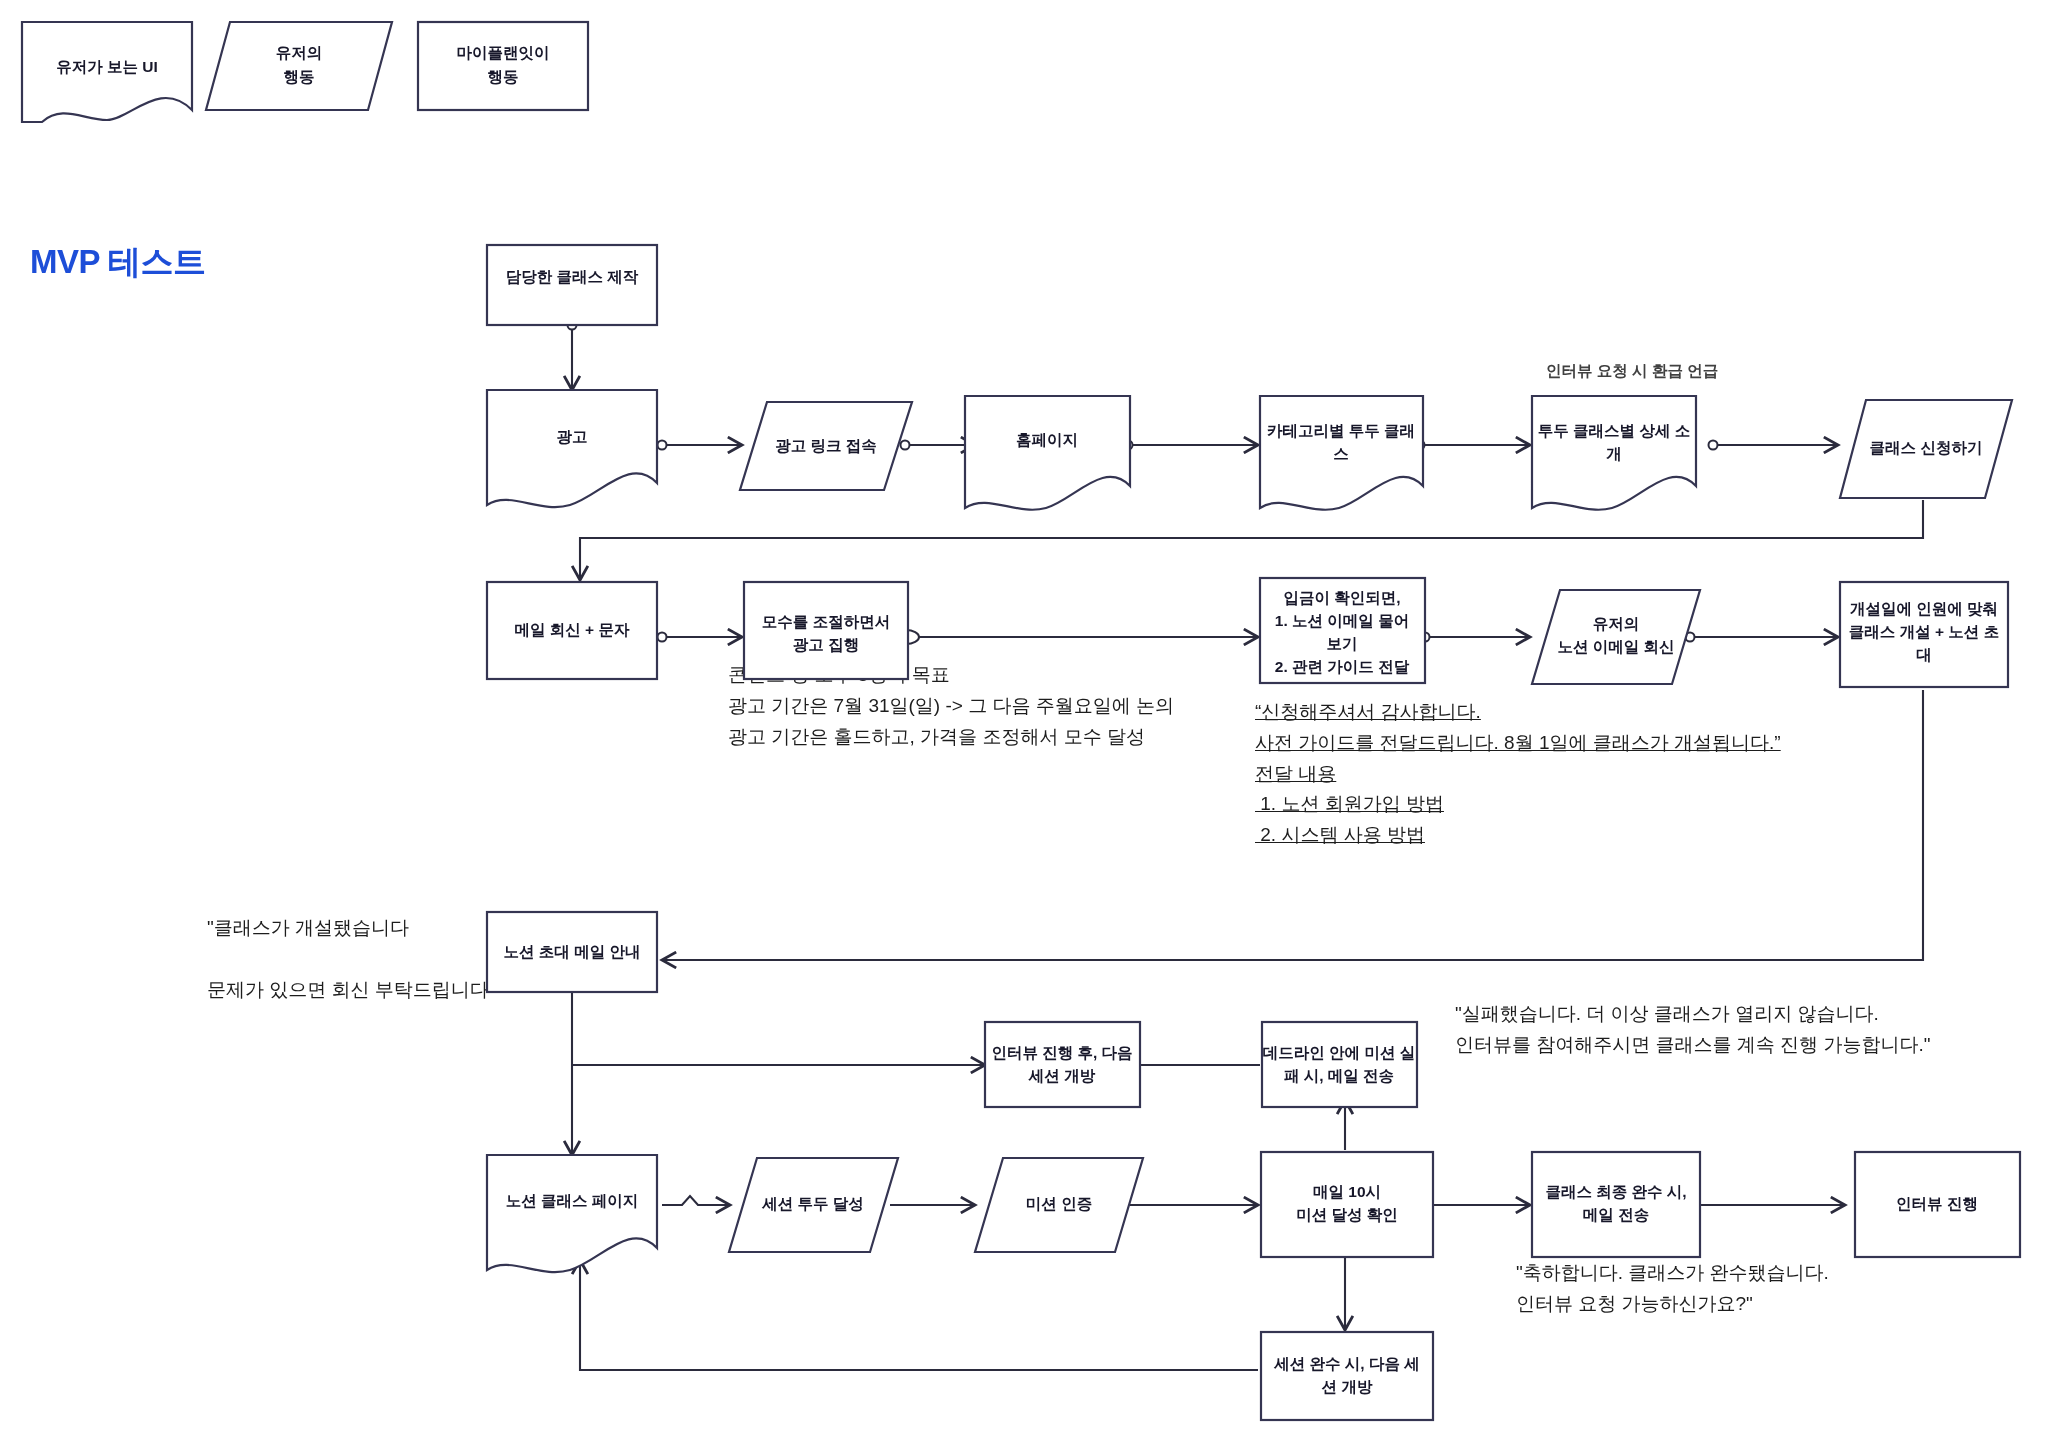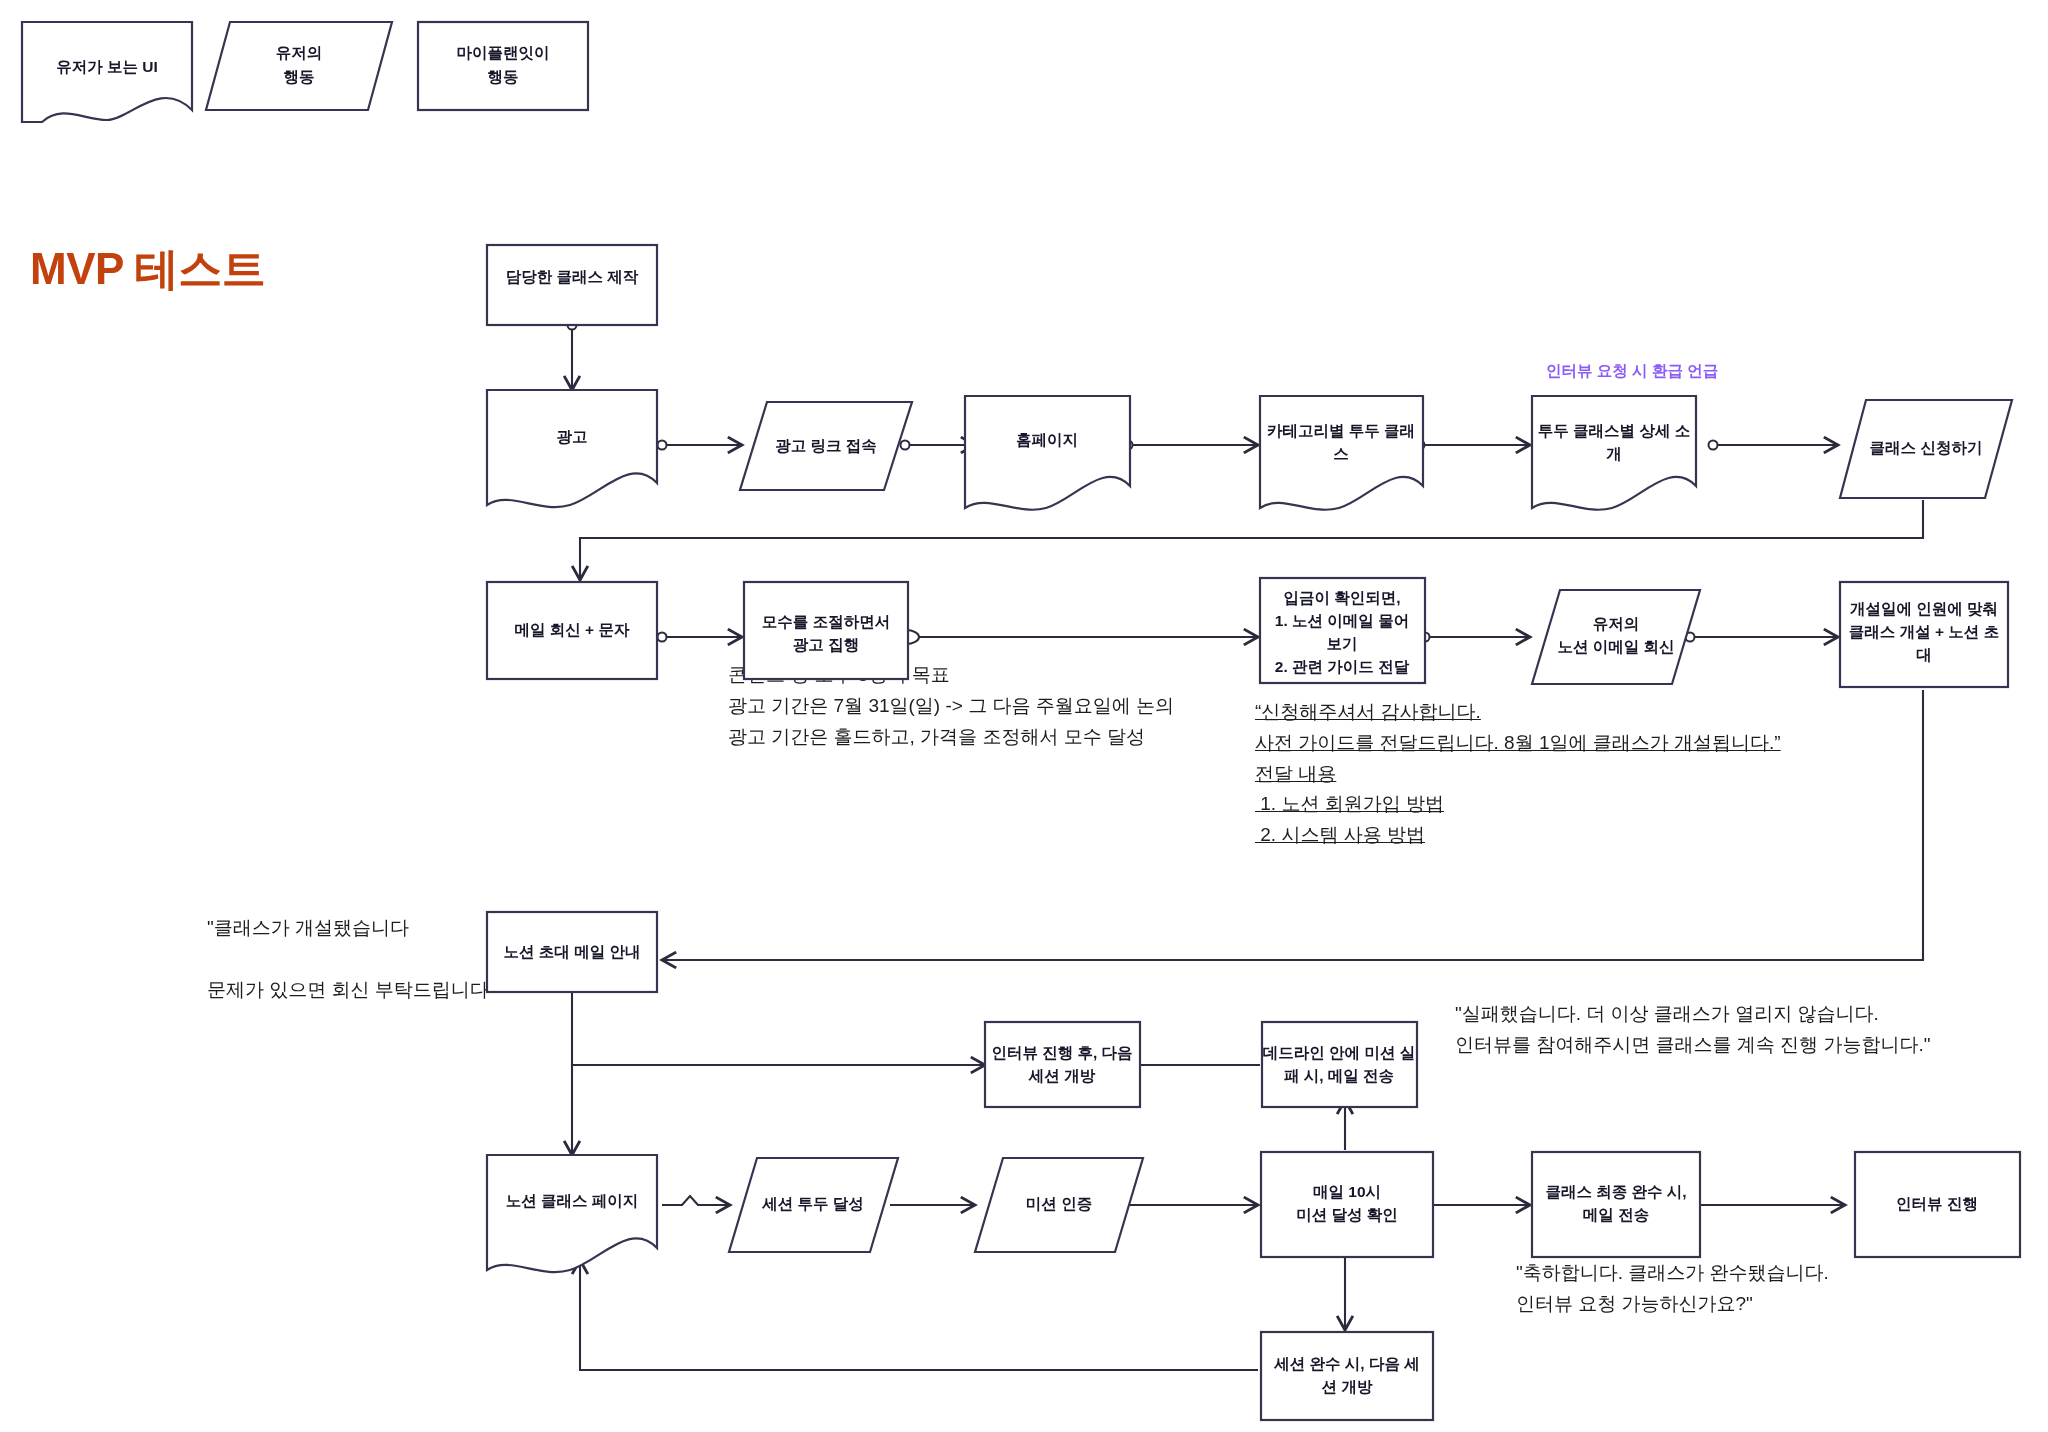--- a/index.html
+++ b/index.html
@@ -47,39 +47,39 @@
     font-size: 15.5px;
     font-weight: 700;
     fill: #17172a;
     text-anchor: middle;
     dominant-baseline: middle;
   }
   .page-title {
     position: absolute;
     left: 30px;
     top: 240px;
-    font-size: 44px;
+    font-size: 33px;
     font-weight: 700;
     letter-spacing: -0.5px;
-    color: #c2410c;
+    color: #1d4ed8;
     white-space: nowrap;
   }
   .annot {
     position: absolute;
     font-size: 19px;
     line-height: 1.62;
     color: #1d1d1d;
     white-space: pre;
     font-weight: 400;
   }
   .edge-caption {
     position: absolute;
     font-size: 15.5px;
     font-weight: 700;
-    color: #8b5cf6;
+    color: #404040;
     white-space: nowrap;
   }
 </style>
 </head>
 <body>
 
 <div class="page-title">MVP 테스트</div>
 
 <div class="edge-caption" style="left:1546px; top:361px;">인터뷰 요청 시 환급 언급</div>
 

